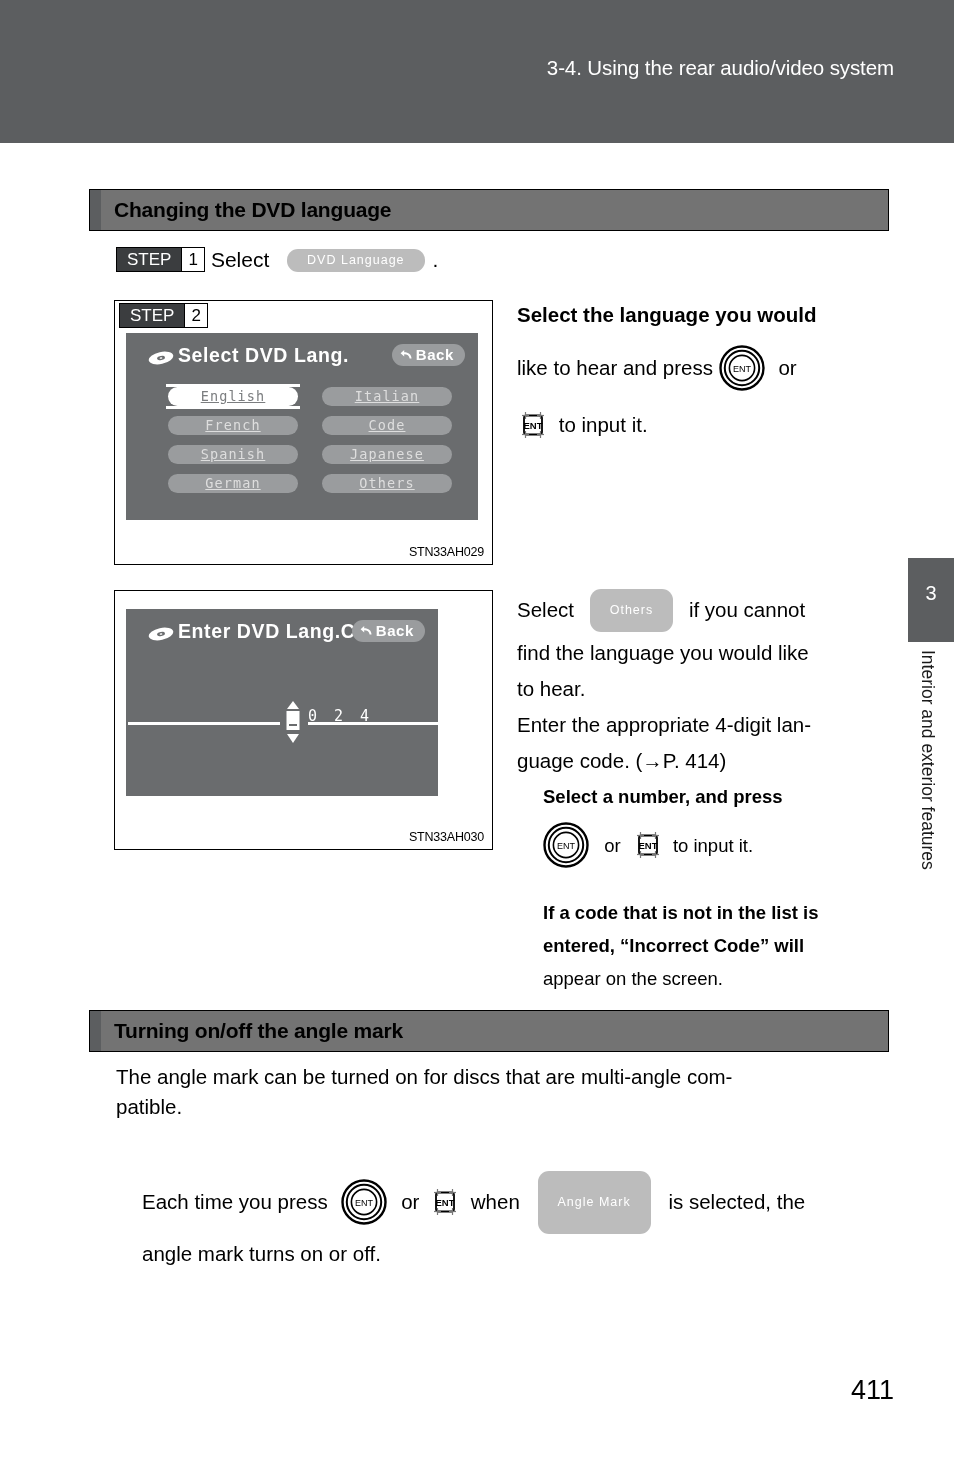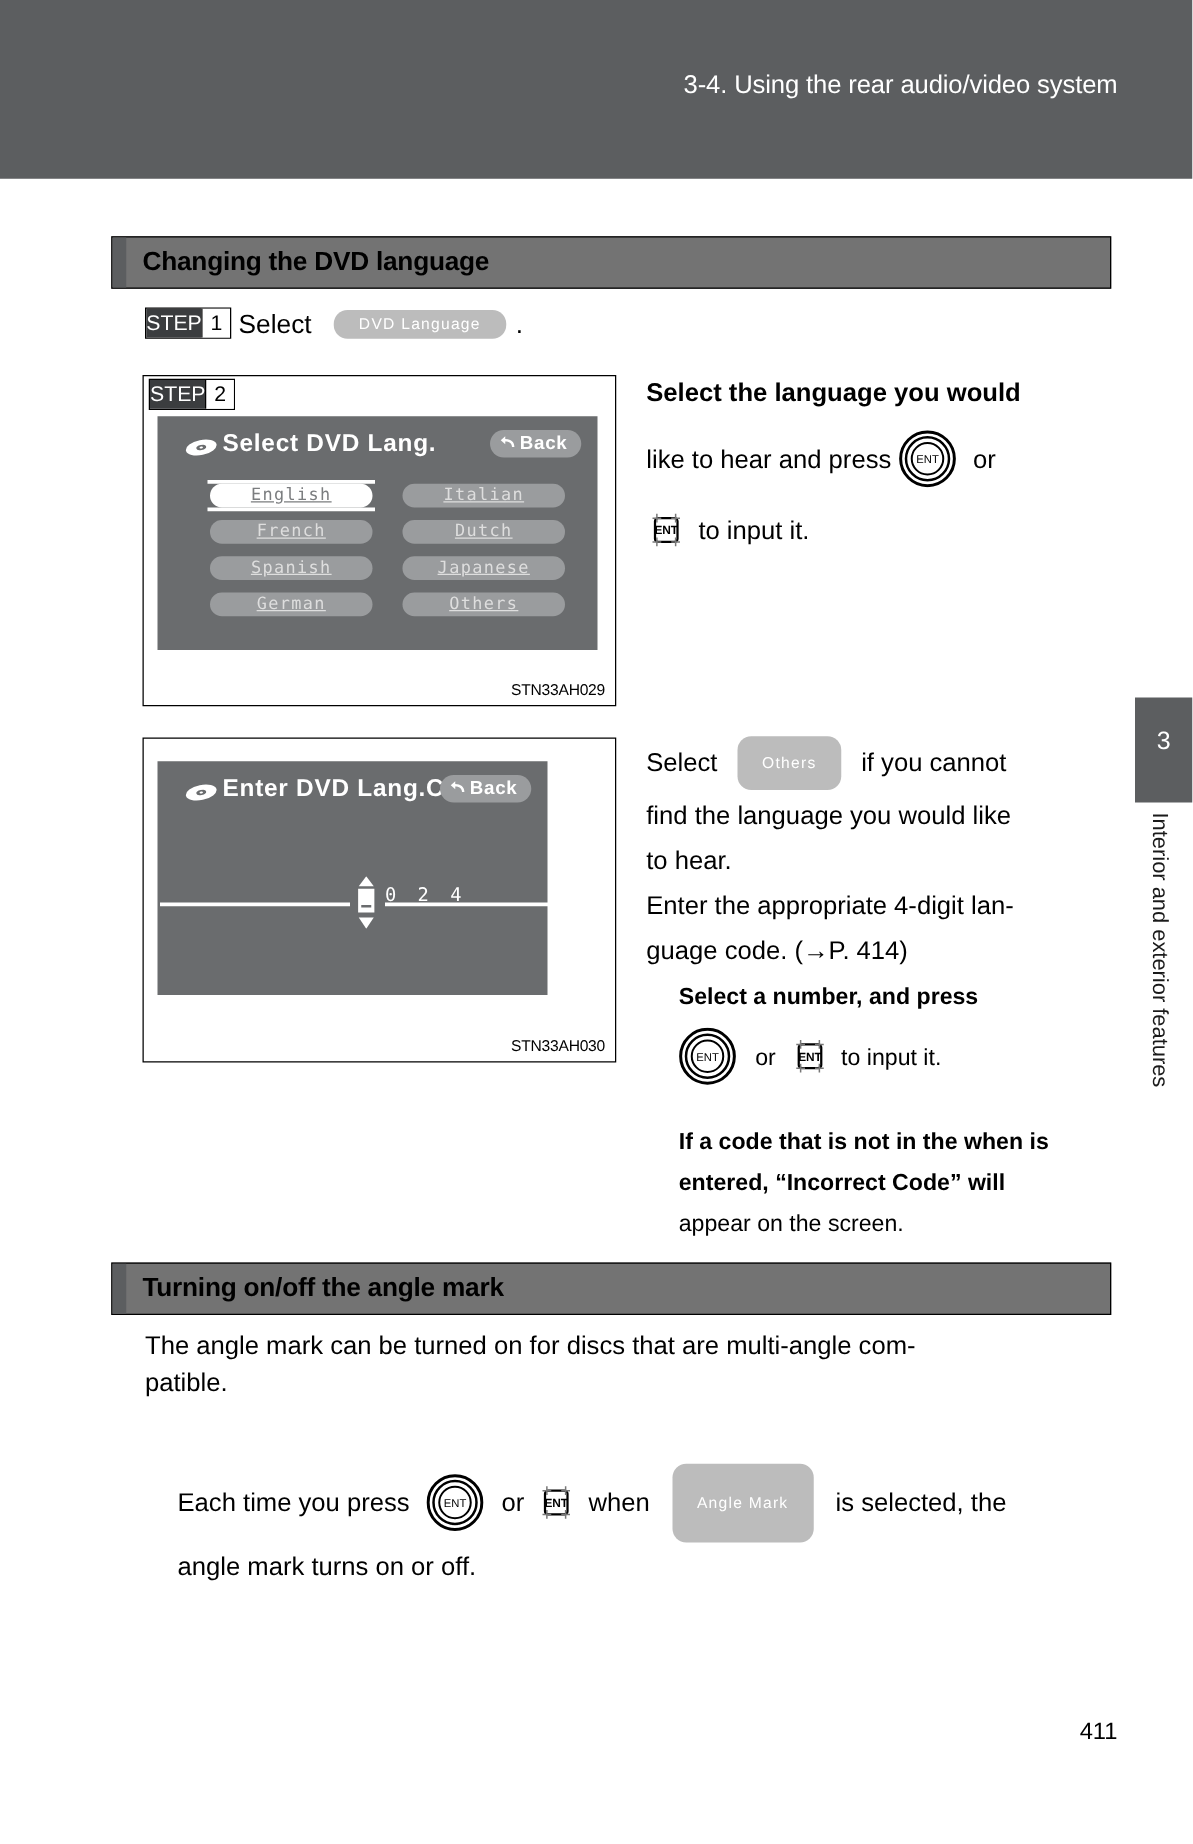--- a/index.html
+++ b/index.html
@@ -103,21 +103,21 @@
     line-height: 23px;
     white-space: nowrap;
     position: relative;
     top: -2px;
   }
   .step-badge .sb-word {
     display: inline-block;
     background: #3b3d3f;
     color: #ffffff;
     font-size: 17px;
-    padding: 0 0;
+    padding: 0 10px;
     height: 23px;
     line-height: 23px;
     vertical-align: top;
   }
   .step-badge .sb-num {
     display: inline-block;
     background: #ffffff;
     color: #000000;
     font-size: 17px;
     padding: 0 6px;
@@ -327,21 +327,21 @@
   #txt-sub1 { left: 543px; top: 778px; width: 346px; font-size: 18.5px; }
   #txt-sub2 { left: 543px; top: 898px; width: 346px; font-size: 18.5px; }
 
   #angle-intro { position: absolute; left: 116px; top: 1062px; width: 773px; font-size: 20.5px; line-height: 30px; }
   #angle-detail { position: absolute; left: 142px; top: 1172px; width: 747px; font-size: 20.5px; }
 
   .page-num {
     position: absolute;
     right: 60px;
     top: 1375px;
-    font-size: 19px;
+    font-size: 27px;
     text-align: right;
   }
 </style>
 </head>
 <body>
 
 <div class="header-band"></div>
 <div class="header-title">3-4. Using the rear audio/video system</div>
 
 <div class="side-tab-box">
@@ -382,21 +382,21 @@
 
     <div class="lang-grid">
       <div class="lang-col left">
         <div class="lang-btn selected">English</div>
         <div class="lang-btn">French</div>
         <div class="lang-btn">Spanish</div>
         <div class="lang-btn">German</div>
       </div>
       <div class="lang-col right">
         <div class="lang-btn">Italian</div>
-        <div class="lang-btn">Dutch</div>
+        <div class="lang-btn">Code</div>
         <div class="lang-btn">Japanese</div>
         <div class="lang-btn">Others</div>
       </div>
     </div>
   </div>
 
   <div class="caption">STN33AH029</div>
 </div>
 
 <div class="body-col" id="txt-step2">
@@ -496,21 +496,21 @@
         <line x1="20" y1="26.5" x2="27" y2="26.5" stroke="#777" stroke-width="1.2"></line>
         <text x="16" y="20.5" font-family="Liberation Sans, sans-serif" font-size="9.5" font-weight="bold" text-anchor="middle" fill="#000">ENT</text>
       </svg>
       <span style="margin-left:4px">to input it.</span>
     </span>
   </div>
 </div>
 
 <div class="body-col" id="txt-sub2">
   <div class="p-lines">
-    <span class="ln just" style="line-height:30px">If a code that is not in the when is</span>
+    <span class="ln just" style="line-height:30px">If a code that is not in the list is</span>
     <span class="ln just" style="line-height:30px">entered, “Incorrect Code” will</span>
     <span class="ln" style="line-height:30px">appear on the screen.</span>
   </div>
 </div>
 
 <div class="section-head" id="section-angle">
   <div class="bar"></div>
   <div class="txt">Turning on/off the angle mark</div>
 </div>
 

